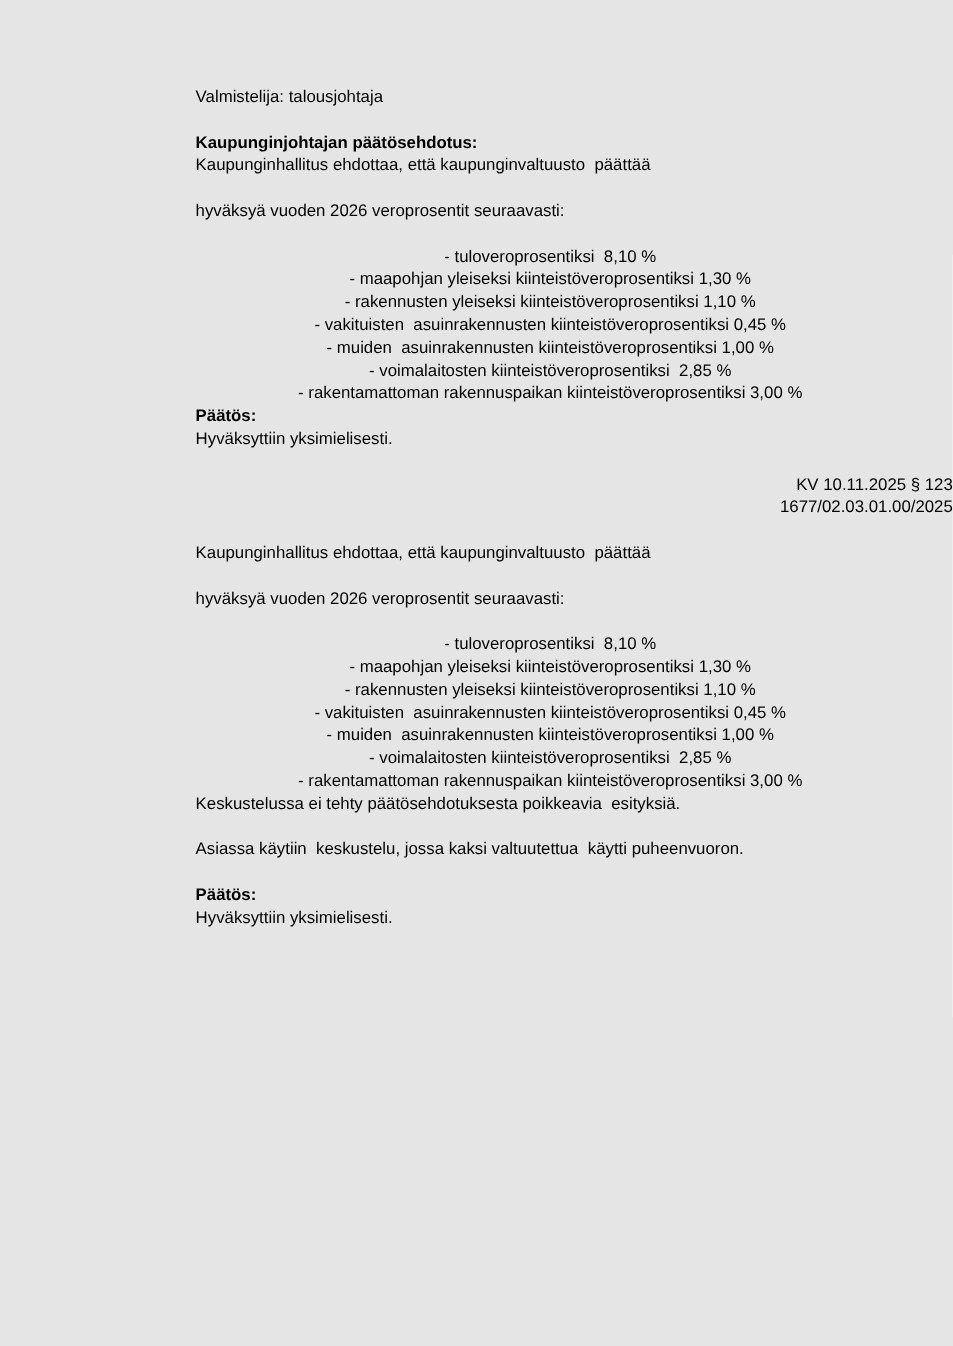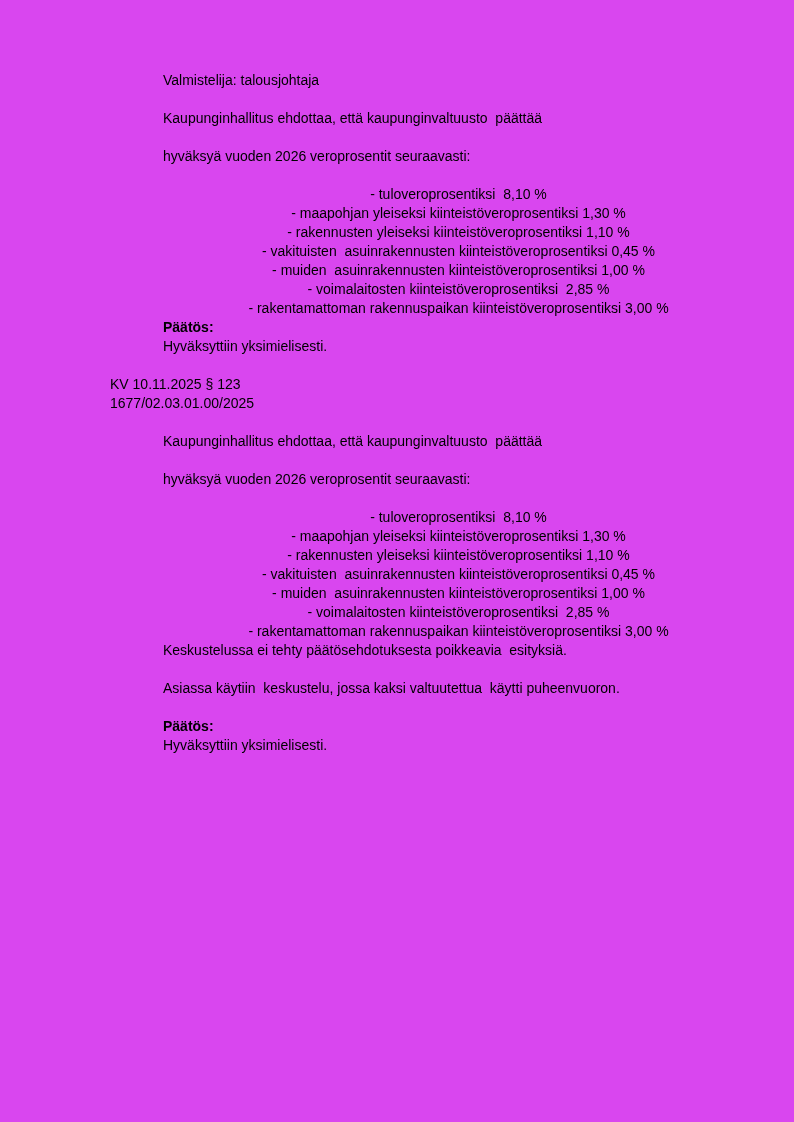--- a/index.html
+++ b/index.html
@@ -5,39 +5,40 @@
 <style>
   html, body {
     margin: 0;
     padding: 0;
     background: #ffffff;
   }
   .page {
     position: relative;
     width: 794px;
     height: 1122px;
-    background: #d946ef;
+    background: #e5e5e5;
     overflow: hidden;
     font-family: "Liberation Sans", "DejaVu Sans", sans-serif;
     font-size: 14px;
     line-height: 19px;
     color: #000000;
   }
   .content {
     position: absolute;
     top: 71px;
     left: 0;
     right: 0;
   }
   .indent {
     margin-left: 163px;
     margin-right: 40px;
   }
   .kv-ref {
     margin-left: 110px;
+    text-align: right;
   }
   p {
     margin: 0;
     padding: 0;
     white-space: pre-wrap;
   }
   .mb1 { margin-bottom: 19px; }  
   .mb2 { margin-bottom: 38px; }  
   .bold { font-weight: bold; }
   ul.plain {
@@ -54,20 +55,21 @@
 </style>
 </head>
 <body>
 
 <div class="page">
   <div class="content">
 
     <div class="indent">
       <p class="mb1">Valmistelija: talousjohtaja</p>
 
+      <p class="bold">Kaupunginjohtajan päätösehdotus:</p>
       <p class="mb1">Kaupunginhallitus ehdottaa, että kaupunginvaltuusto  päättää</p>
 
       <p class="mb1">hyväksyä vuoden 2026 veroprosentit seuraavasti:</p>
 
       <ul class="plain mb1">
         <li>- tuloveroprosentiksi  8,10 %</li>
         <li>- maapohjan yleiseksi kiinteistöveroprosentiksi 1,30 %</li>
         <li>- rakennusten yleiseksi kiinteistöveroprosentiksi 1,10 %</li>
         <li>- vakituisten  asuinrakennusten kiinteistöveroprosentiksi 0,45 %</li>
         <li>- muiden  asuinrakennusten kiinteistöveroprosentiksi 1,00 %</li>

